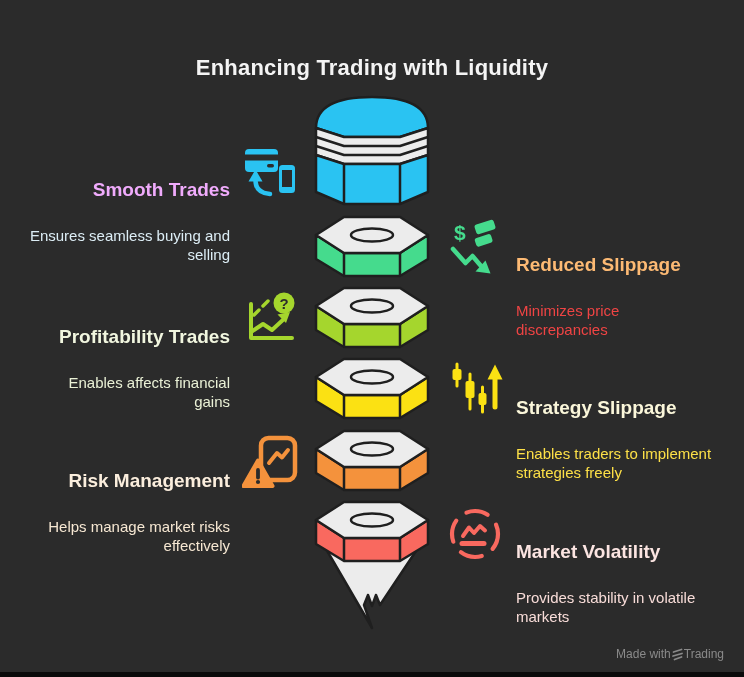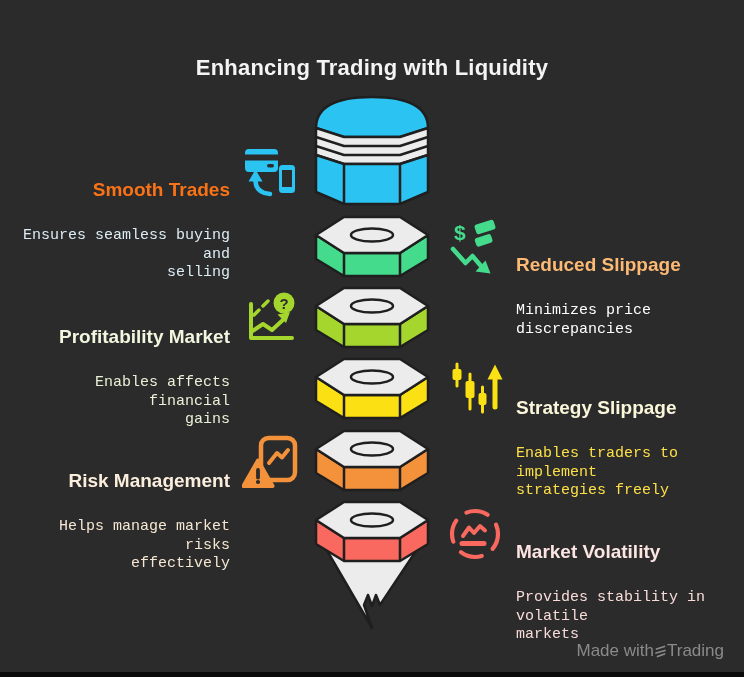--- a/index.html
+++ b/index.html
@@ -8,34 +8,34 @@
     font-family:"Liberation Sans", sans-serif;
   }
   .bottom-bar { position:absolute; left:0; right:0; bottom:0; height:5px; }
   .page-title {
     position:absolute; top:40px; left:0; width:100%;
     text-align:center; font-size:22px; font-weight:bold; letter-spacing:.2px;
   }
   .section { position:absolute; }
   .section .txt { white-space:pre-line; }
   .section h2 { margin:0; font-size:19px; font-weight:bold; line-height:1.2; }
-  .section p  { margin:7px 0 0 0; font-size:15px; line-height:1.25;font-family:Liberation Mono, monospace; }
+  .section p  { margin:7px 0 0 0; font-size:15px; line-height:1.25; }
   .sec-left  { left:8px;  width:290px; }
   .sec-left .txt  { padding-top:17px; margin-right:68px; text-align:right; }
   .sec-left .icon { position:absolute; right:0; top:0; }
   .sec-right { left:448px; width:296px; }
   .sec-right .txt { padding-top:17px; margin-left:68px; text-align:left; }
   .sec-right .icon { position:absolute; left:0; top:0; }
   .icon { width:56px; height:56px; }
   .icon svg { width:56px; height:56px; display:block; }
   .funnel { position:absolute; left:308px; top:92px; width:128px; height:545px; }
   .funnel g.outlined { stroke-width:2.5; stroke-linejoin:round; }
   .footer {
     position:absolute; right:20px; bottom:16px;
-    display:flex; align-items:center; gap:0; font-size:17px;
+    display:flex; align-items:center; gap:0; font-size:12px;
   }
 </style>
 </head>
 <body>
 
 <div class="stage" style="background: rgb(43, 43, 43);">
 
   <h1 class="page-title" style="color: rgb(244, 244, 244);">Enhancing Trading with Liquidity</h1>
 
   <svg class="funnel" viewBox="0 0 128 545">
@@ -83,21 +83,21 @@
         <path d="M8,428 L8,452 L36,469 L92,469 L120,452 L120,428 L92,446 L36,446 Z" fill="#f9695f"></path>
         <path d="M36,446 L36,469 M92,446 L92,469"></path>
         <path d="M8,428 L36,410 L92,410 L120,428 L92,446 L36,446 Z" fill="#ececec"></path>
         <ellipse cx="64" cy="428" rx="21" ry="6.5"></ellipse>
       </g>
     </g>
   </svg>
 
   <div class="section sec-left" style="top:144px">
     <div class="txt">
-      <h2 style="color: #f97316;">Smooth Trades</h2>
+      <h2 style="color: #f0abfc;">Smooth Trades</h2>
       <p style="color: rgb(220, 237, 245);">Ensures seamless buying and
 selling</p>
     </div>
     <div class="icon">
       <svg viewBox="0 0 56 56" color="#2ac3f2">
         <rect x="3" y="5" width="33" height="23" rx="4" fill="currentColor"></rect>
         <rect x="3" y="10.5" width="33" height="6" fill="#2b2b2b"></rect>
         <rect x="25" y="20" width="7" height="3.5" rx="1.7" fill="#2b2b2b"></rect>
         <rect x="37" y="21" width="16" height="28" rx="3.5" fill="currentColor"></rect>
         <rect x="40" y="26" width="10" height="17" fill="#2b2b2b"></rect>
@@ -112,28 +112,28 @@
       <svg viewBox="0 0 56 56" color="#45db8d">
         <text x="6" y="21" font-size="21" font-weight="bold" fill="currentColor" font-family="Liberation Sans, sans-serif">$</text>
         <rect x="27" y="3" width="20" height="10" rx="2.5" fill="currentColor" transform="rotate(-18 37 8)"></rect>
         <rect x="27" y="17" width="17" height="9" rx="2.5" fill="currentColor" transform="rotate(-18 35 21)"></rect>
         <path d="M5,30 L17.5,44 L24.5,37 L33,47" fill="none" stroke="currentColor" stroke-width="4.5" stroke-linecap="round" stroke-linejoin="round"></path>
         <path d="M42.5,54.5 L27.5,52.5 L37.5,41.5 Z" fill="currentColor"></path>
       </svg>
     </div>
     <div class="txt">
       <h2 style="color: #fdba74;">Reduced Slippage</h2>
-      <p style="color: #ffffff;">Minimizes price
+      <p style="color: #ef4444;">Minimizes price
 discrepancies</p>
     </div>
   </div>
 
   <div class="section sec-left" style="top:291px">
     <div class="txt">
-      <h2 style="color: rgb(241, 246, 223);">Profitability Market</h2>
+      <h2 style="color: rgb(241, 246, 223);">Profitability Trades</h2>
       <p style="color: rgb(234, 241, 214);">Enables affects financial
 gains</p>
     </div>
     <div class="icon">
       <svg viewBox="0 0 56 56" color="#a5d62d">
         <path d="M9,13 L9,47 L50,47" stroke="currentColor" stroke-width="4" fill="none" stroke-linecap="round" stroke-linejoin="round"></path>
         <path d="M12,24 L17,19 M21,15 L26,10" stroke="currentColor" stroke-width="3.5" fill="none" stroke-linecap="round"></path>
         <path d="M9,41 L21,33 L30,39 L43,27" fill="none" stroke="currentColor" stroke-width="4" stroke-linecap="round" stroke-linejoin="round"></path>
         <path d="M48,21 L35.5,23.5 L44,32 Z" fill="currentColor"></path>
         <circle cx="42" cy="12" r="10.5" fill="currentColor"></circle>

